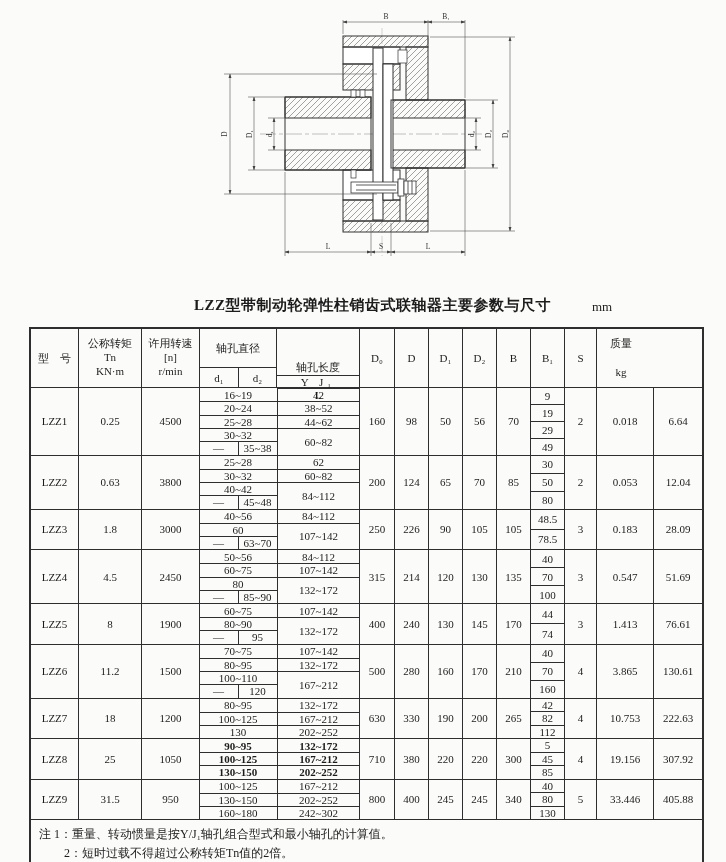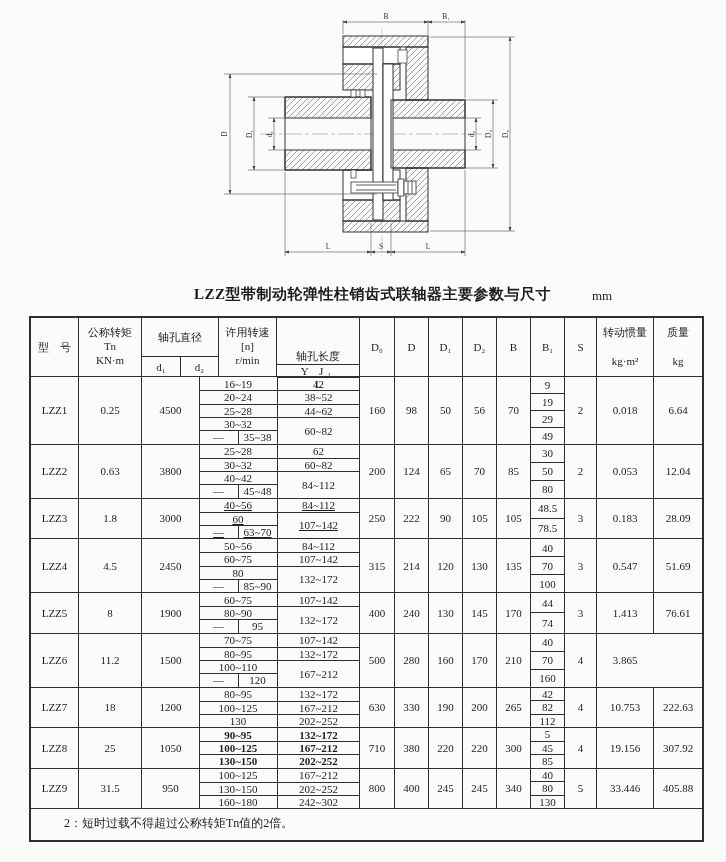--- a/index.html
+++ b/index.html
@@ -2,21 +2,21 @@
 <html><head>
 <meta charset="utf-8">
 <style>
   html,body{margin:0;padding:0;}
   body{
     width:726px;height:862px;background:#fbfbf9;overflow:hidden;
     font-family:"Liberation Serif","DejaVu Serif",serif;color:#1c1c1c;
     -webkit-font-smoothing:antialiased;
   }
   .drawing-wrap{margin:4px 0 0 210px;}
-  .title-row{position:relative;height:26px;margin-top:13px;}
+  .title-row{position:relative;height:26px;margin-top:24px;}
   .page-title{position:absolute;left:194px;top:2px;font-size:15px;font-weight:bold;letter-spacing:.5px;}
   .unit-label{position:absolute;left:592px;top:5px;font-size:13px;}
   
   .spec-table{
     margin:7px 0 0 29px;width:671px;border:2px solid #2e2e2e;box-sizing:content-box;
     font-size:11px;background:#fbfbf9;
   }
   .thead{display:flex;height:58px;}
   .hc{display:flex;align-items:center;justify-content:center;border-left:1px solid #2e2e2e;box-sizing:border-box;text-align:center;}
   .thead .hc:first-child{border-left:none;}
@@ -158,48 +158,44 @@
 <div class="spec-table">
   <div class="thead">
     <div class="hc w-model">
         <span>型　号</span>
       </div>
     <div class="hc w-torque stack">
       <span>公称转矩</span>
       <span>Tn</span>
       <span>KN·m</span>
     </div>
+    <div class="hc w-speed stack">
+      <span>许用转速</span>
+      <span>[n]</span>
+      <span>r/min</span>
+    </div>
     <div class="hc bore-dia-col" style="width:77px">
       <div class="bd-top">轴孔直径</div>
       <div class="bd-bottom">
         <div class="bd-d1">d₁</div>
         <div class="bd-d2">d₂</div>
       </div>
-    </div>
-    <div class="hc w-speed stack">
-      <span>许用转速</span>
-      <span>[n]</span>
-      <span>r/min</span>
     </div>
     <div class="hc len-col" style="width:83px">
       <div class="len-r1">轴孔长度</div>
       <div class="len-r2">Y  J₁</div>
       <div class="len-r3">L</div>
     </div>
     <div class="hc w-d0">D₀</div>
     <div class="hc w-sm">D</div>
     <div class="hc w-sm">D₁</div>
     <div class="hc w-sm">D₂</div>
     <div class="hc w-sm">B</div>
     <div class="hc w-sm">B₁</div>
     <div class="hc w-s">S</div>
-    <div class="hc w-inertia spread">
-      <span>转动惯量</span>
-      <span>kg·m²</span>
-    </div>
     <div class="hc w-mass spread">
       <span>质量</span>
       <span>kg</span>
     </div>
   </div>
 
   <div id="tbody">
       <div class="trow" style="height: 67.5px;">
         <div class="c w-model">LZZ1</div>
         <div class="c w-torque">0.25</div>
@@ -256,30 +252,30 @@
           <div class="b1sub bt">80</div>
         </div>
         <div class="c w-s">2</div>
         <div class="c w-inertia">0.053</div>
         <div class="c w-mass">12.04</div>
       </div>
       <div class="trow" style="height: 40.5px;">
         <div class="c w-model">LZZ3</div>
         <div class="c w-torque">1.8</div>
         <div class="c w-speed">3000</div>
-        <div class="c bore-block w-boreblock" style="grid-template-rows: repeat(3, 1fr); text-decoration: underline;">
+        <div class="c bore-block w-boreblock" style="grid-template-rows: repeat(3, 1fr);">
           <div class="sub" style="grid-area: 1 / 1 / auto / span 2;">40~56</div>
           <div class="sub bt" style="grid-area: 2 / 1 / auto / span 2;">60</div>
           <div class="sub bt" style="grid-area: 3 / 1;">—</div>
           <div class="sub bl bt" style="grid-area: 3 / 2;">63~70</div>
           <div class="sub bl" style="grid-area: 1 / 3 / span 1;">84~112</div>
           <div class="sub bl bt" style="grid-area: 2 / 3 / span 2;">107~142</div>
         </div>
         <div class="c w-d0">250</div>
-        <div class="c w-sm">222</div>
+        <div class="c w-sm">226</div>
         <div class="c w-sm">90</div>
         <div class="c w-sm">105</div>
         <div class="c w-sm">105</div>
         <div class="c w-sm b1-block">
           <div class="b1sub">48.5</div>
           <div class="b1sub bt">78.5</div>
         </div>
         <div class="c w-s">3</div>
         <div class="c w-inertia">0.183</div>
         <div class="c w-mass">28.09</div>
@@ -356,20 +352,21 @@
         <div class="c w-sm">160</div>
         <div class="c w-sm">170</div>
         <div class="c w-sm">210</div>
         <div class="c w-sm b1-block">
           <div class="b1sub">40</div>
           <div class="b1sub bt">70</div>
           <div class="b1sub bt">160</div>
         </div>
         <div class="c w-s">4</div>
         <div class="c w-inertia">3.865</div>
+        <div class="c w-mass">130.61</div>
       </div>
       <div class="trow" style="height: 40.5px;">
         <div class="c w-model">LZZ7</div>
         <div class="c w-torque">18</div>
         <div class="c w-speed">1200</div>
         <div class="c bore-block w-boreblock" style="grid-template-rows: repeat(3, 1fr);">
           <div class="sub" style="grid-area: 1 / 1 / auto / span 2;">80~95</div>
           <div class="sub bt" style="grid-area: 2 / 1 / auto / span 2;">100~125</div>
           <div class="sub bt" style="grid-area: 3 / 1 / auto / span 2;">130</div>
           <div class="sub bl" style="grid-area: 1 / 3 / span 1;">132~172</div>
@@ -438,15 +435,16 @@
           <div class="b1sub bt">80</div>
           <div class="b1sub bt">130</div>
         </div>
         <div class="c w-s">5</div>
         <div class="c w-inertia">33.446</div>
         <div class="c w-mass">405.88</div>
       </div>
     </div>
 
   <div class="notes">
+    <div>注 1：重量、转动惯量是按Y/J₁轴孔组合型式和最小轴孔的计算值。</div>
     <div class="note2">2：短时过载不得超过公称转矩Tn值的2倍。</div>
   </div>
 </div>
 
 </body></html>

